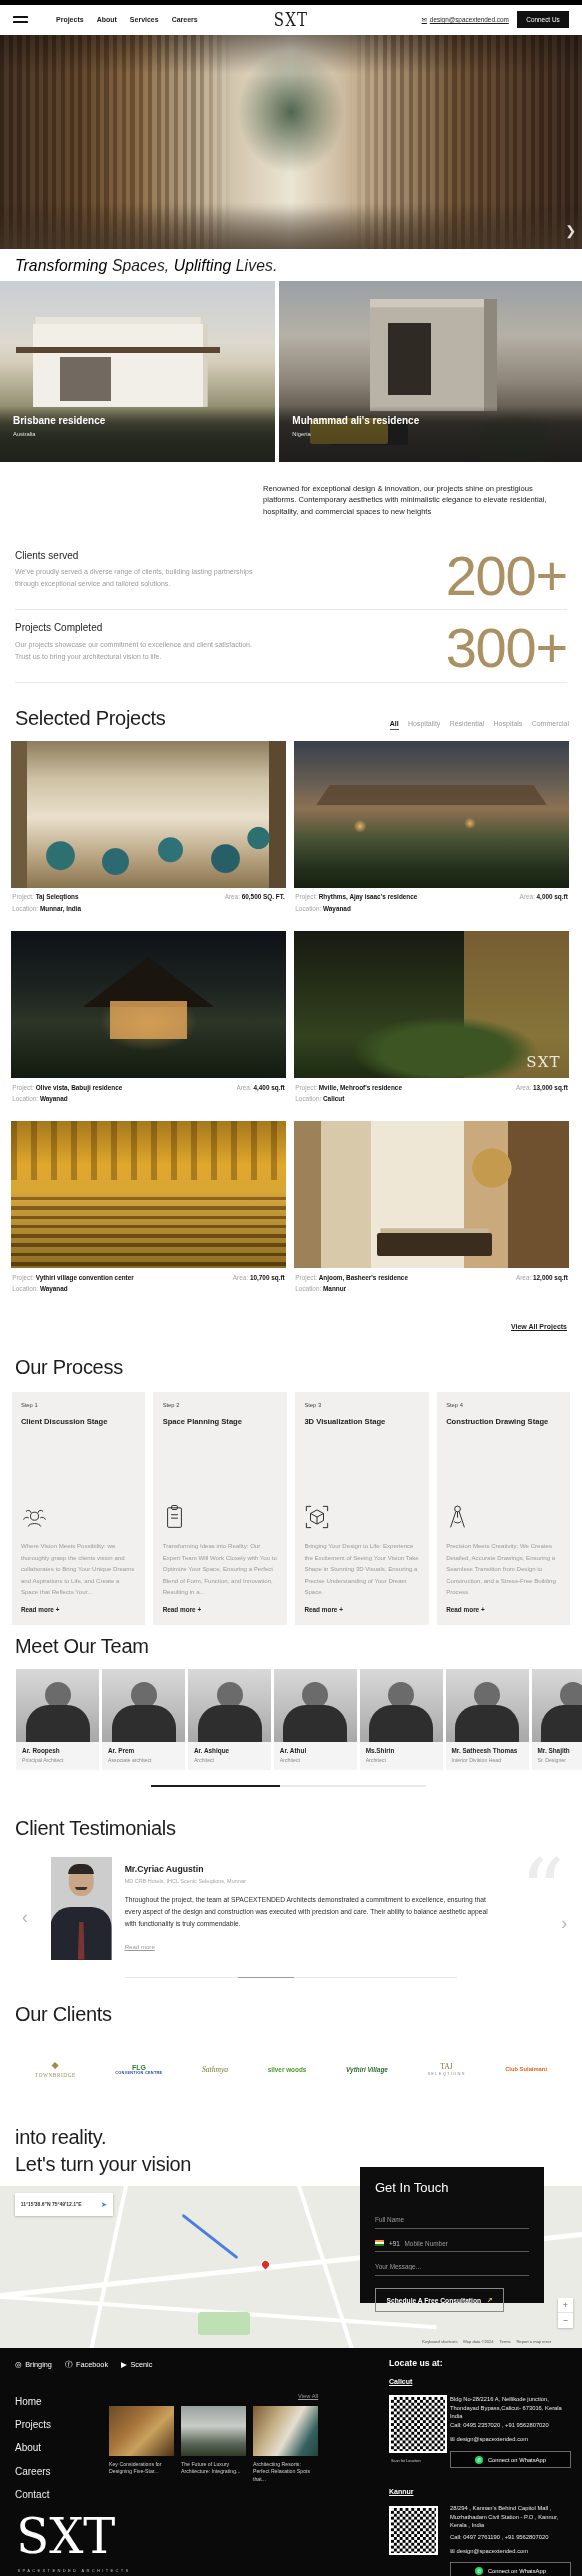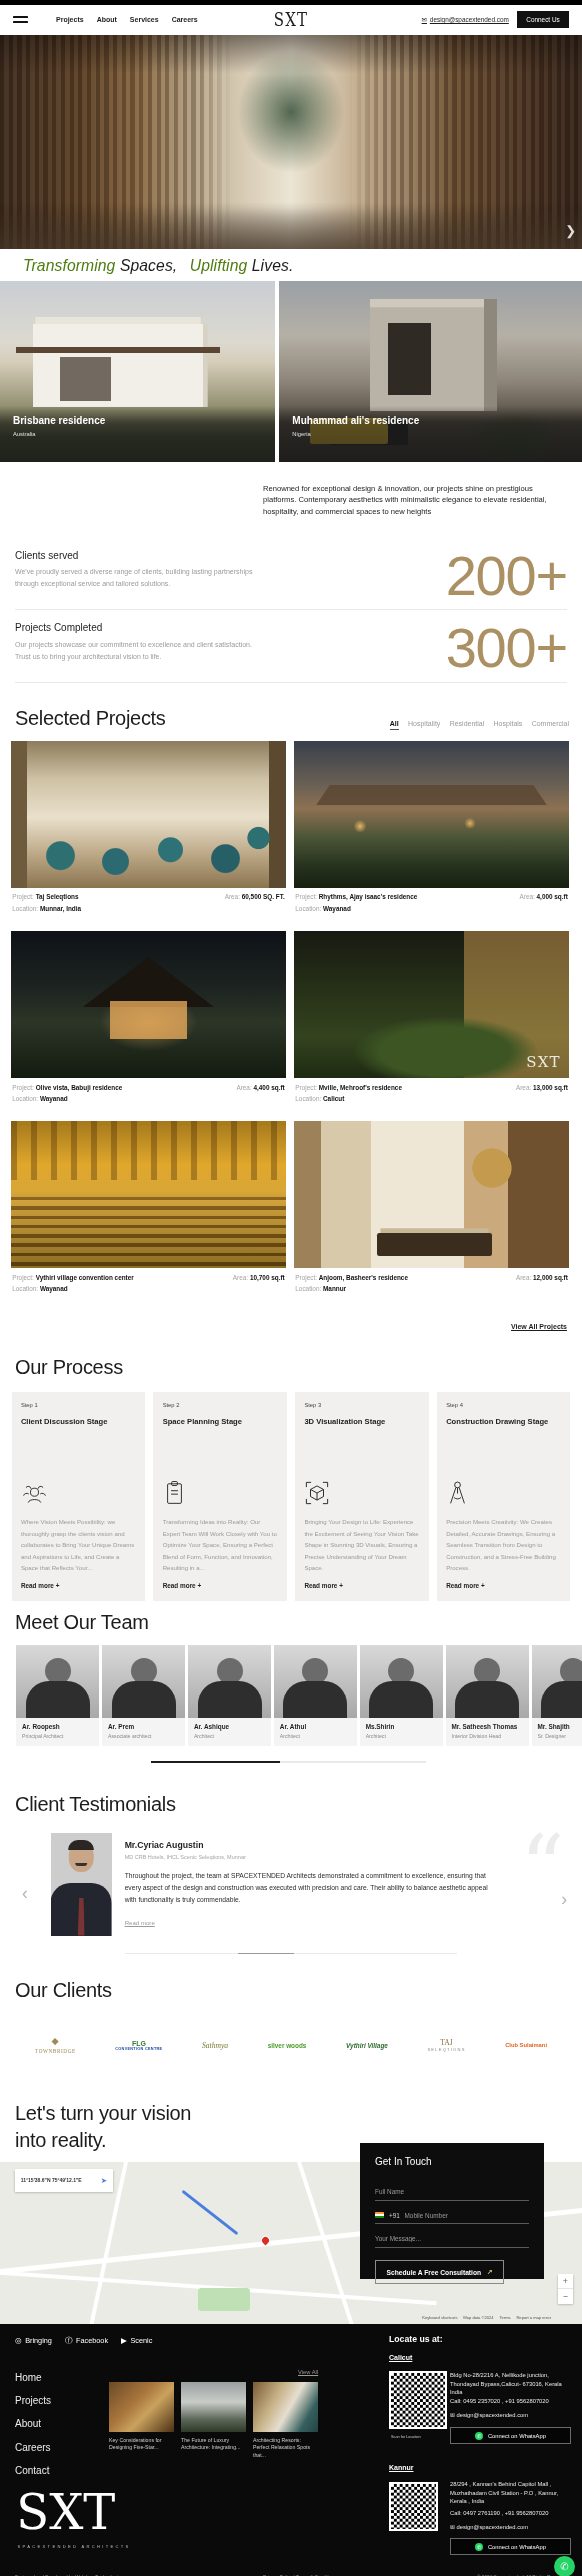--- a/index.html
+++ b/index.html
@@ -30,21 +30,21 @@
     background:repeating-linear-gradient(90deg, rgba(35,20,10,.28) 0 4.1px, rgba(255,240,210,.05) 4.1px 8.7px);
     mask:linear-gradient(90deg,#000 0 34%, transparent 40% 60%, #000 66% 100%);
     -webkit-mask:linear-gradient(90deg,#000 0 34%, transparent 40% 60%, #000 66% 100%);
   }
   .hero::after { content:""; position:absolute; left:0; right:0; bottom:0; height:41px;
     background:linear-gradient(180deg, rgba(230,220,200,.0), rgba(90,70,50,.55)); }
   .hero-next { position:absolute; right:5.8px; bottom:10.5px; color:#fff; font-size:13px; opacity:.85; cursor:pointer; z-index:2;}
 
   
   .tagline { padding:8.2px 15px 5.8px; font-size:15.7px; font-style:italic; letter-spacing:0.1px; }
-  .tagline .gold { color:#4d7c0f;margin-left:8px; }
+  .tagline .gold { color:#000000; }
 
   
   .carousel { height:181px; display:flex; gap:4.7px; overflow:hidden; }
   .slide { position:relative; flex:1; overflow:hidden; }
   .slide-1 { background:
       linear-gradient(180deg,#c9ced4 0%, #dcd9cf 34%, #d6cdb9 45%, #7a7a58 78%, #3f4a2c 86%, #2e3a20 100%); }
   .slide-1 .house { position:absolute; left:12%; top:24%; width:62%; height:46%; background:#f2efe8; box-shadow:4.7px 0 0 #d8d2c4, 0 -9.3px 0 -2.3px #e9e5da; }
   .slide-1 .house::before { content:""; position:absolute; left:-10%; top:28%; width:120%; height:5.8px; background:#5a4632; }
   .slide-1 .house::after { content:""; position:absolute; left:16%; top:40%; width:30%; height:52%; background:#3c3228; opacity:.7; }
   .slide-2 { background:
@@ -115,21 +115,21 @@
       linear-gradient(180deg,#e9dfc9 0%, #d6c6a8 100%); }
   .img-anjoom::after { content:""; position:absolute; left:30%; bottom:8%; width:42%; height:16%; background:#3a2d1e; border-radius:2.3px; box-shadow:0 -8.2px 0 -3.5px #c8b896; }
   .watermark { position:absolute; right:8.2px; bottom:7px; color:rgba(255,255,255,.85); font-family:"DejaVu Serif", serif; font-size:15px; letter-spacing:1.2px; }
   .viewall-row { text-align:right; margin:15px 15px 0; }
   .viewall { font-size:7px; font-weight:700; text-decoration:underline; cursor:pointer; }
 
   
   .process { margin-top:24.5px; }
   .process .h2 { margin:0 0 13px 15px; }
   .steps { display:flex; gap:8.2px; margin:0 11.6px; }
-  .step-card { flex:1; background:#f1f0ee; padding:10.5px 9.3px 11.6px; height:209px; display:flex; flex-direction:column; }
+  .step-card { flex:1; background:#f1f0ee; padding:10.5px 9.3px 11.6px; height:233px; display:flex; flex-direction:column; }
   .step-n { font-size:5.8px; color:#444; margin-bottom:8.2px; }
   .step-t { font-size:7.6px; font-weight:700; }
   .step-ic { margin-top:auto; margin-bottom:8.2px; }
   .step-d { font-size:6.1px; color:#9a9a9a; line-height:1.9; margin-bottom:8.2px; }
   .readmore { font-size:6.4px; font-weight:700; color:#222; cursor:pointer; }
 
   
   .team { margin-top:10px; }
   .team .h2 { margin:0 0 11.6px 15px; }
   .team-strip { display:flex; gap:2.9px; padding-left:16.3px; overflow:hidden; width:582px; }
@@ -192,21 +192,21 @@
   .route { position:absolute; left:30%; top:30%; width:70px; height:2.9px; background:#4a7fe0; transform:rotate(38deg); border-radius:1.7px; }
   .pin { position:absolute; left:45%; top:46%; width:7px; height:7px; background:#d93025; border-radius:50% 50% 50% 0; transform:rotate(-45deg); box-shadow:0 0 0 1.2px #fff; }
   .map-search { position:absolute; left:15px; top:7px; width:98px; height:23px; background:#fff; box-shadow:0 0.6px 2.3px rgba(0,0,0,.3); display:flex; align-items:center; justify-content:space-between; padding:0 5.8px; }
   .map-search .q { font-size:5px; font-weight:700; color:#333; }
   .dir-ic { color:#4a7fe0; font-size:7.6px; }
   .map-zoom { position:absolute; right:9.3px; bottom:20px; width:15px; background:#fff; box-shadow:0 0.6px 2.3px rgba(0,0,0,.3); text-align:center; font-size:8.7px; color:#666; }
   .map-zoom div { height:15px; line-height:15px; cursor:pointer; }
   .map-zoom div:first-child { border-bottom:0.6px solid #e5e5e5; }
   .map-attr { position:absolute; right:31px; bottom:3.5px; font-size:4.1px; color:#555; display:flex; gap:5.8px; }
   .gform { position:absolute; right:38px; top:43px; width:184px; height:136px; background:#0d0d0d; color:#fff; padding:13px 15px; }
-  .gform h3 { font-size:10px; font-weight:500; margin-bottom:17px; }
+  .gform h3 { font-size:13px; font-weight:500; margin-bottom:17px; }
   .gline { border:none; border-bottom:0.6px solid #5a5a5a; background:transparent; width:100%; color:#fff; font-size:6.4px; padding:4.7px 0; margin-bottom:5.8px; outline:none; }
   .gline::placeholder { color:#9a9a9a; }
   .phone-row { display:flex; align-items:center; gap:4.7px; border-bottom:0.6px solid #5a5a5a; margin-bottom:5.8px; }
   .flag { width:9.3px; height:6.4px; background:linear-gradient(180deg,#f93 0 33%, #fff 33% 66%, #128807 66%); border-radius:0.6px; }
   .pcode { font-size:6.4px; color:#cfcfcf; }
   .phone-row input { border:none; background:transparent; flex:1; color:#fff; font-size:6.4px; padding:4.7px 0; outline:none; }
   .phone-row input::placeholder { color:#9a9a9a; }
   .gbtn { margin-top:7px; background:transparent; border:0.6px solid #8a8a8a; color:#fff; font-size:6.7px; font-weight:700; padding:7px 10.5px; cursor:pointer; display:flex; gap:5.8px; align-items:center; }
   .gbtn .ar { color:#e0c27a; }
 
@@ -555,22 +555,22 @@
     <div class="clogo lg6">
         <div class="nm">TAJ</div>
         <div class="sb">SELEQTIONS</div>
       </div>
     <div class="clogo lg7"><span>Club Sulaimani</span></div>
   </div>
 </div>
 
 <div class="cta-map">
   <div class="cta">
+    <div>into reality.</div>
     <div>Let's turn your vision</div>
-    <div>into reality.</div>
   </div>
   <div class="map">
     <div class="road r1"></div>
     <div class="road r2"></div>
     <div class="road r3"></div>
     <div class="road r4"></div>
     <div class="park"></div>
     <div class="route"></div>
     <div class="pin"></div>
     <div class="map-search">

